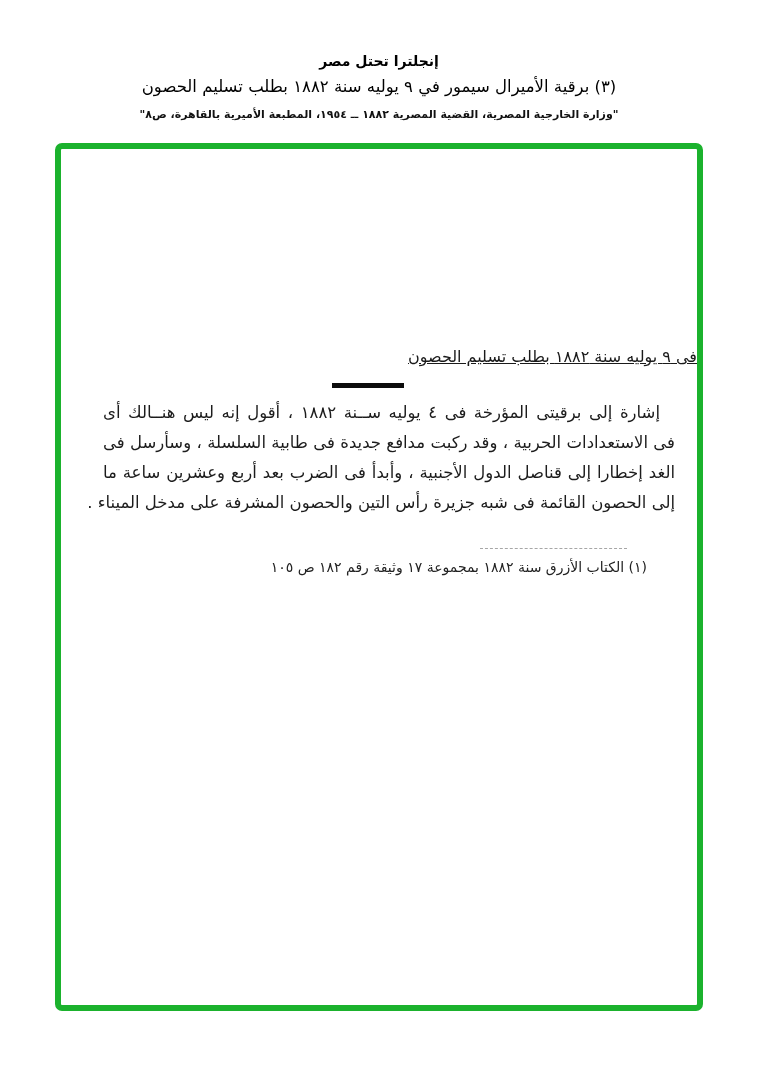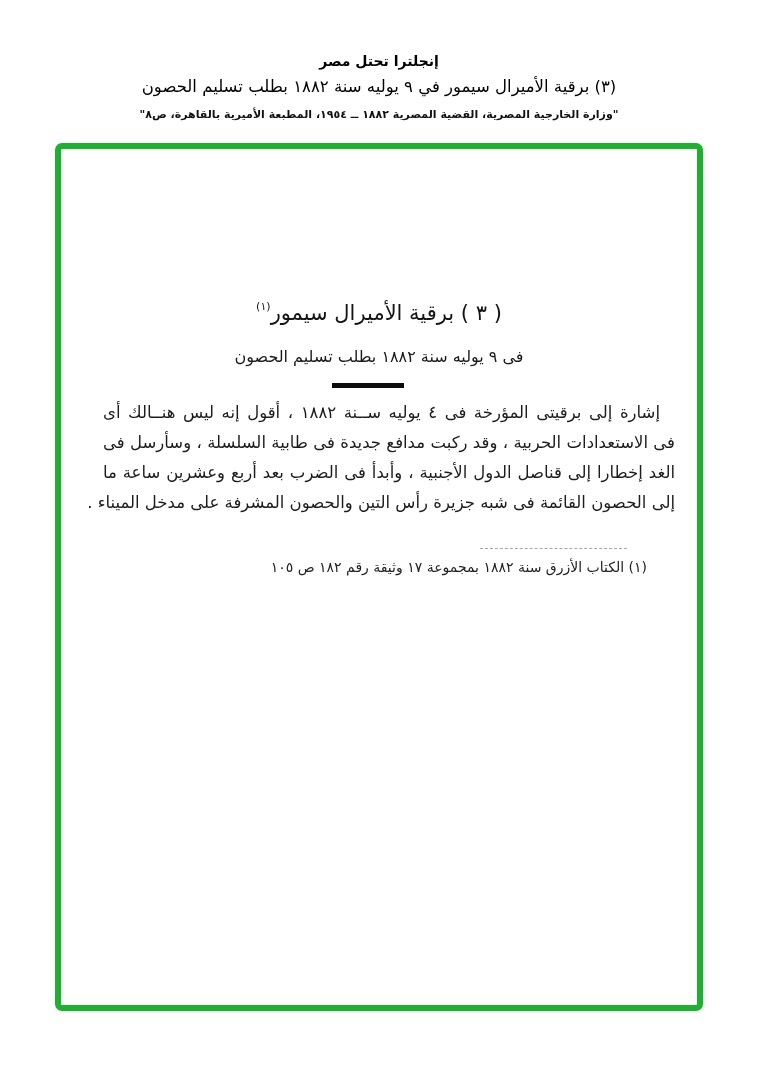--- a/index.html
+++ b/index.html
@@ -40,22 +40,22 @@
 
   
   .scan-title {
     position: absolute; top: 152px; left: 0; width: 100%;
     text-align: center; direction: rtl;
     font-size: 21px; color: #141414;
   }
   .scan-title sup { font-size: 11px; position: relative; top: -2px; }
   .scan-subtitle {
     position: absolute; top: 198px; left: 0; width: 100%;
-    text-align: center; direction: rtl;
-    font-size: 16px; color: #1a1a1a;
+    text-align: right; direction: rtl;
+    font-size: 16px; color: #1a1a1a; text-decoration: underline;
   }
   .title-divider {
     position: absolute; top: 234px; left: 271px;
     width: 72px; height: 5px;
     background: #0c0c0c;
   }
   .telegram-paragraph {
     position: absolute; top: 249px; right: 22px; left: 42px;
     direction: rtl;
     font-size: 16.5px; line-height: 30px;
@@ -84,23 +84,20 @@
 <div class="page">
 
   <div class="header">
     <div class="header-kicker">إنجلترا تحتل مصر</div>
     <div class="header-title">(٣) برقية الأميرال سيمور في ٩ يوليه سنة ١٨٨٢ بطلب تسليم الحصون</div>
     <div class="header-source">"وزارة الخارجية المصرية، القضية المصرية ١٨٨٢ ــ ١٩٥٤، المطبعة الأميرية بالقاهرة، ص٨"</div>
   </div>
 
   <div class="annotation-box" style="border-color: rgb(27, 178, 45);">
 
-    <div class="scan-title">
-      <span>( ٣ ) برقية الأميرال سيمور</span><sup>(١)</sup>
-    </div>
 
     <div class="scan-subtitle">فى ٩ يوليه سنة ١٨٨٢ بطلب تسليم الحصون</div>
 
     <div class="title-divider"></div>
 
     <div class="telegram-paragraph">
       <div class="line just indent">إشارة إلى برقيتى المؤرخة فى ٤ يوليه ســنة ١٨٨٢ ، أقول إنه ليس هنــالك أى شك</div>
       <div class="line just">فى الاستعدادات الحربية ، وقد ركبت مدافع جديدة فى طابية السلسلة ، وسأرسل فى صبيحة</div>
       <div class="line just">الغد إخطارا إلى قناصل الدول الأجنبية ، وأبدأ فى الضرب بعد أربع وعشرين ساعة ما لم تسلم</div>
       <div class="line last">إلى الحصون القائمة فى شبه جزيرة رأس التين والحصون المشرفة على مدخل الميناء .</div>

